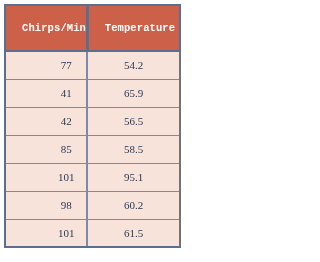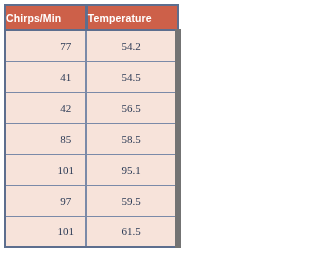--- a/index.html
+++ b/index.html
@@ -28,26 +28,26 @@
     table-layout: fixed;
     border: 2px solid #5d6e8e;
     box-sizing: border-box;
   }
   table.data-table col.col-left  { width: 47%; }
   table.data-table col.col-right { width: 53%; }
 
   thead th {
     background: #cd6049;
     color: #ffffff;
-    font-family: Liberation Sans, sans-serif;
+    font-family: Liberation Mono, monospace;
     font-size: 10.5px;
     font-weight: 700;
     letter-spacing: 0.1px;
     height: 25px;
-    padding: 0;
+    padding: 16px;
     text-align: left;
     vertical-align: middle;
     border: 2px solid #5d6e8e;
     box-sizing: border-box;
   }
   thead th.th-right {
     border-left: 3px solid #5d6e8e;
   }
 
   tbody td {
@@ -66,21 +66,21 @@
     border-left: 2px solid #7b8aa8;
   }
   tbody tr:last-child td {
     border-bottom: 2px solid #5d6e8e;
   }
   tbody td.td-left {
     border-left: 2px solid #5d6e8e;
     padding-left: 40px;
   }
   tbody td.td-right-edge {
-    border-right: 6px solid #737373;
+    border-right: 2px solid #737373;
   }
 </style>
 </head>
 <body>
 
 <div id="table-wrap">
   <table class="data-table">
     <colgroup>
       <col class="col-left">
       <col class="col-right">
@@ -91,37 +91,37 @@
         <th class="th-right">Temperature</th>
       </tr>
     </thead>
     <tbody id="table-body">
         <tr>
           <td class="td-left">77</td>
           <td class="td-right td-right-edge">54.2</td>
         </tr>
         <tr>
           <td class="td-left">41</td>
-          <td class="td-right td-right-edge">54.5</td>
+          <td class="td-right td-right-edge">65.9</td>
         </tr>
         <tr>
           <td class="td-left">42</td>
           <td class="td-right td-right-edge">56.5</td>
         </tr>
         <tr>
           <td class="td-left">85</td>
           <td class="td-right td-right-edge">58.5</td>
         </tr>
         <tr>
           <td class="td-left">101</td>
           <td class="td-right td-right-edge">95.1</td>
         </tr>
         <tr>
-          <td class="td-left">97</td>
-          <td class="td-right td-right-edge">59.5</td>
+          <td class="td-left">98</td>
+          <td class="td-right td-right-edge">60.2</td>
         </tr>
         <tr>
           <td class="td-left">101</td>
           <td class="td-right td-right-edge">61.5</td>
         </tr>
       </tbody>
   </table>
 </div>
 
 </body></html>

